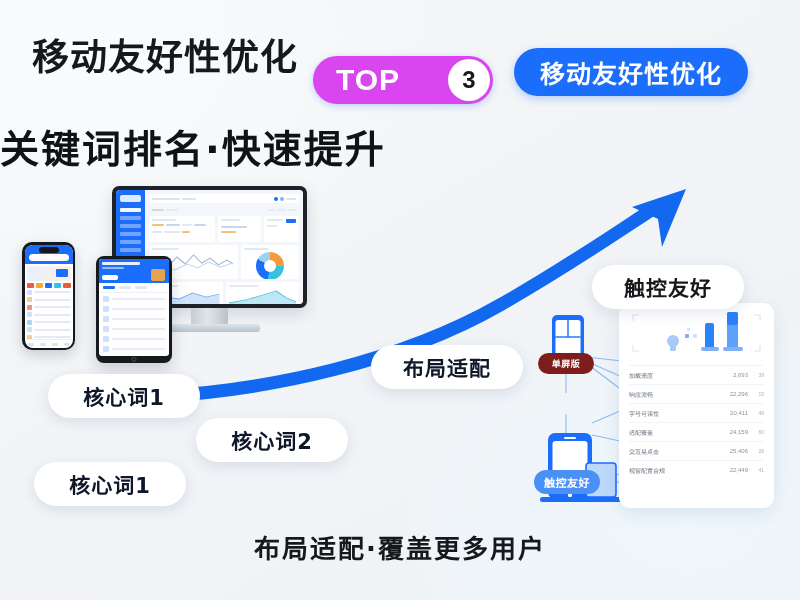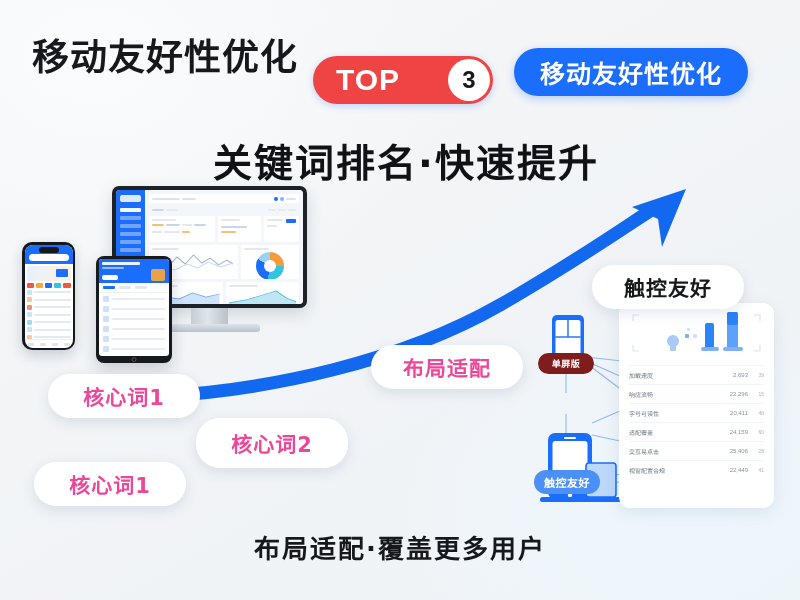--- a/index.html
+++ b/index.html
@@ -23,21 +23,21 @@
   .title-main {
     position: absolute; left: 32px; top: 27px;
     font-size: 37px; font-weight: bold; color: #16181c;
     letter-spacing: 1px; white-space: nowrap;
     font-family: "DejaVu Sans", "Liberation Sans", sans-serif;
   }
 
   .top-badge {
     position: absolute; left: 313px; top: 56px;
     height: 48px; width: 180px;
-    background: #ef4444; border-radius: 26px;
+    background: #d946ef; border-radius: 26px;
     display: flex; align-items: center;
     box-shadow: 0 2px 7px rgba(27,109,251,.26);
   }
   .top-badge .top-word {
     color: #ffffff; font-size: 30px; font-weight: bold;
     letter-spacing: 1px; margin-left: 23px;
     font-family: "Liberation Sans", sans-serif;
   }
   .top-badge .num-circle {
     position: absolute; right: 3px; top: 3px;
@@ -52,25 +52,24 @@
     position: absolute; left: 514px; top: 48px;
     padding: 0 26px; height: 48px; border-radius: 26px;
     background: #1b6dfb;
     display: flex; align-items: center; justify-content: center;
     color: #fff; font-size: 25px; font-weight: bold; letter-spacing: 1px;
     box-shadow: 0 3px 9px rgba(27,109,251,.28);
     font-family: "DejaVu Sans", "Liberation Sans", sans-serif;
   }
 
   .subtitle {
-    position: absolute; left: 0; top: 132px; width: 800px;
-    text-align: center;
+    position: absolute; left: 0; top: 118px; width: 800px;
+    text-align: left;
     font-size: 39px; font-weight: bold; color: #101216; letter-spacing: 2px;
     font-family: "DejaVu Sans", "Liberation Sans", sans-serif;
-    padding-left: 12px;
   }
 
   
   .arrow-svg { position: absolute; left: 150px; top: 185px; width: 560px; height: 220px; }
 
   
   .devices { position: absolute; left: 22px; top: 186px; width: 320px; height: 210px; }
 
   
   .monitor { position: absolute; left: 90px; top: 0; width: 195px; height: 152px; }
@@ -156,26 +155,26 @@
   .tb-tabs i.act { background: #1b6dfb; }
   .tb-list { padding: 3px 4px; }
   .tb-item { display: flex; gap: 3px; align-items: center; margin-bottom: 4px; }
   .tb-item .ic { width: 6px; height: 6px; border-radius: 1px; background: #cfe0fb; flex-shrink: 0; }
   .tb-item .tx { flex: 1; height: 2px; background: #e8ecf2; border-radius: 1px; }
 
   
   .kw-pill {
     position: absolute; background: #fff; border-radius: 24px;
     display: flex; align-items: center; justify-content: center;
-    font-size: 21px; font-weight: bold; color: #ec4899; letter-spacing: 1px;
+    font-size: 21px; font-weight: bold; color: #0f172a; letter-spacing: 1px;
     box-shadow: 0 4px 14px rgba(40,70,120,.13);
     font-family: "DejaVu Sans", "Liberation Sans", sans-serif;
   }
   #kw0 { left: 48px;  top: 374px; width: 152px; height: 44px; }
-  #kw1 { left: 196px; top: 418px; width: 152px; height: 50px; }
+  #kw1 { left: 196px; top: 418px; width: 152px; height: 44px; }
   #kw2 { left: 34px;  top: 462px; width: 152px; height: 44px; }
   #kw3 { left: 371px; top: 345px; width: 152px; height: 44px; }
 
   
   .right-panel { position: absolute; left: 524px; top: 265px; width: 250px; height: 250px; }
 
   .touch-pill {
     position: absolute; left: 68px; top: 0; width: 152px; height: 44px;
     background: #fff; border-radius: 24px;
     display: flex; align-items: center; justify-content: center;

